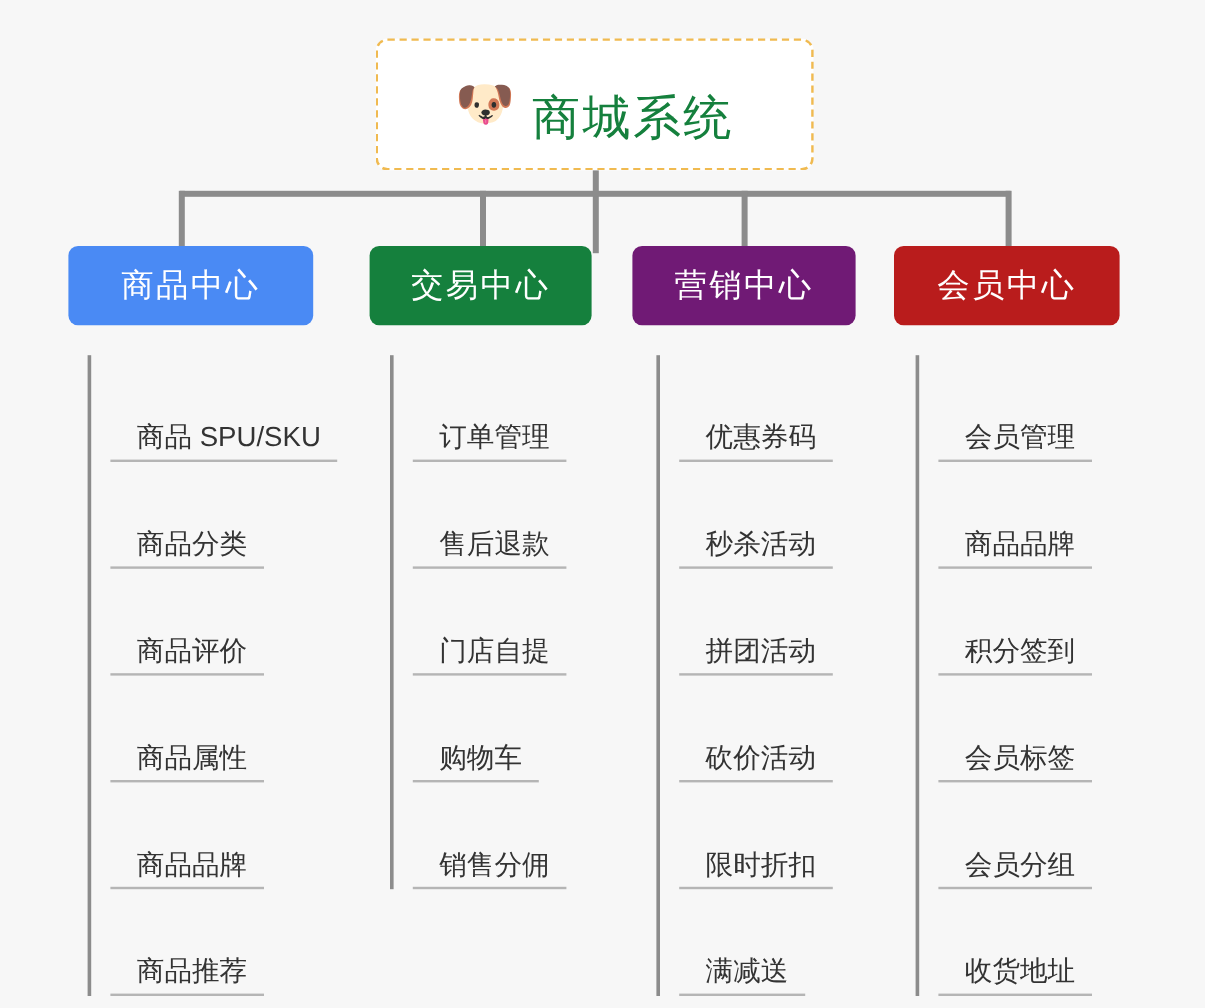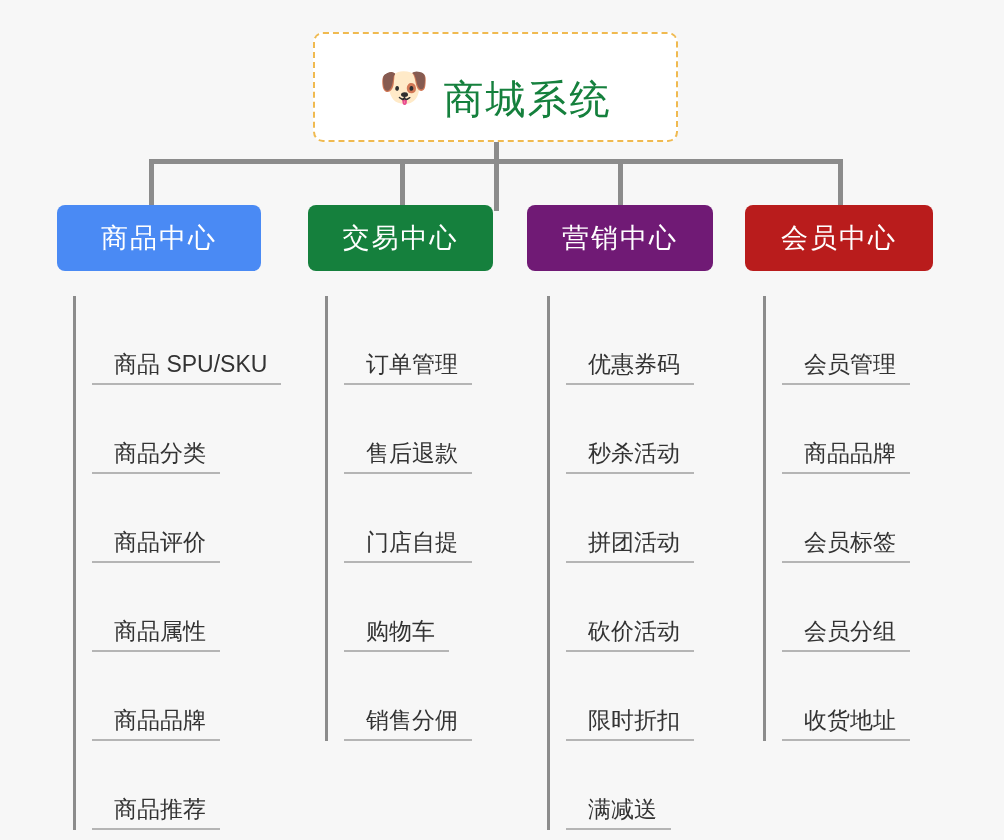--- a/index.html
+++ b/index.html
@@ -207,20 +207,23 @@
   <div class="branch branch-3">
     <div class="cat-header">会员中心</div>
     <div class="leaf-list">
       <div class="leaf">
           <span class="leaf-label">会员管理</span>
         </div>
       <div class="leaf">
           <span class="leaf-label">商品品牌</span>
         </div>
       <div class="leaf">
+          <span class="leaf-label">积分签到</span>
+        </div>
+      <div class="leaf">
           <span class="leaf-label">会员标签</span>
         </div>
       <div class="leaf">
           <span class="leaf-label">会员分组</span>
         </div>
       <div class="leaf">
           <span class="leaf-label">收货地址</span>
         </div>
     </div>
   </div>

